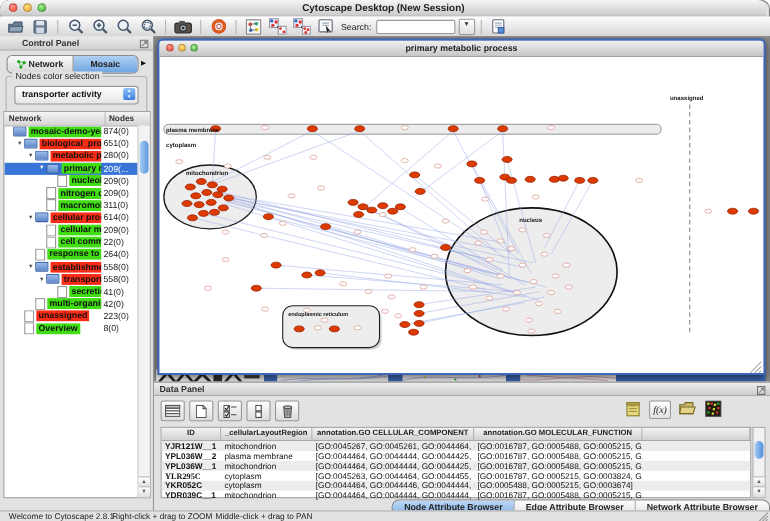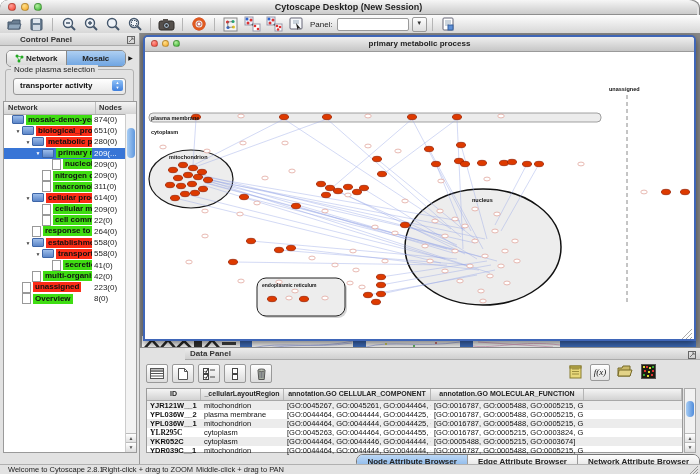--- a/index.html
+++ b/index.html
@@ -75,21 +75,21 @@
   .nw-titlebar{position:absolute;left:0;top:0;right:0;height:14px;background:linear-gradient(#efefef,#c6c6c6);
     border-bottom:1px solid #9a9a9a;border-radius:3px 3px 0 0;}
   .nw-titlebar .tl{top:3px;width:7px;height:7px;}
   .nw-titlebar .tl.r{left:6px;} .nw-titlebar .tl.y{left:17px;} .nw-titlebar .tl.g{left:28px;}
   .nw-title{text-align:center;font-size:8px;font-weight:bold;color:#222;line-height:14px;}
   #netsvg{position:absolute;left:0;top:14px;}
   svg text{font-family:"Liberation Sans",sans-serif;}
   
   #datapanel{position:absolute;left:140px;top:347px;width:560px;height:117px;background:#e2e2e2;border-top:1px solid #8c8c8c;box-sizing:border-box;}
   .dp-header{position:absolute;left:0;top:0;right:0;height:12px;background:linear-gradient(#ececec,#cfcfcf);
-    border-bottom:1px solid #aaa;font-size:8px;font-weight:bold;color:#333;line-height:12px;padding-left:5px;box-sizing:border-box;margin-left:45px;}
+    border-bottom:1px solid #aaa;font-size:8px;font-weight:bold;color:#333;line-height:12px;padding-left:5px;box-sizing:border-box;}
   .dp-toolbar{position:absolute;left:6px;top:16px;height:20px;display:flex;gap:4px;}
   .dpbtn{width:20px;height:17px;border:1px solid #999;border-radius:2px;background:linear-gradient(#fff,#dcdcdc);
     display:flex;align-items:center;justify-content:center;}
   .dp-toolbar-right{position:absolute;right:44px;top:16px;height:20px;display:flex;gap:7px;}
   .fx{font-family:"Liberation Serif",serif;font-style:italic;font-size:9px;color:#111;line-height:15px;}
   .dp-table{position:absolute;left:6px;top:40px;width:537px;height:65px;background:#fff;border:1px solid #9a9a9a;box-sizing:border-box;}
   #dp-header-row{display:flex;height:11px;background:linear-gradient(#f4f4f4,#d2d2d2);border-bottom:1px solid #a8a8a8;}
   .dpth{font-size:7px;font-weight:bold;color:#222;text-align:center;line-height:10px;border-right:1px solid #b5b5b5;
     overflow:hidden;white-space:nowrap;box-sizing:border-box;flex:none;}
   .dprow{display:flex;height:9px;align-items:center;}
@@ -217,21 +217,21 @@
           <circle cx="12" cy="13.5" r="1.3" fill="#d33"></circle>
         </svg>
       </span>
     <span class="tbtn">
         <svg width="15" height="14">
           <rect x="1" y="1" width="12" height="11" rx="1" fill="#f6f8fb" stroke="#667"></rect>
           <path d="M4,4 h6 M4,6 h6" stroke="#9ab" stroke-width="1"></path>
           <path d="M7,6 L12,12 L9.5,11 L8.5,13 Z" fill="#222"></path>
         </svg>
       </span>
-    <span class="search-label">Panel:</span>
+    <span class="search-label">Search:</span>
     <input class="search-input" value="" style="">
     <span class="combo-arrow">▼</span>
     <span class="sep"></span>
     <span class="tbtn">
         <svg width="13" height="14">
           <rect x="1" y="1" width="10" height="12" rx="1" fill="#fff" stroke="#667"></rect>
           <path d="M3,4 h6 M3,6 h6 M3,8 h4" stroke="#9ab" stroke-width="1"></path>
           <rect x="6" y="8" width="5" height="5" fill="#5d8fd6" stroke="#345f9e"></rect>
         </svg>
       </span>
@@ -255,21 +255,21 @@
           </svg>
         <span>Network</span>
       </div>
       <div class="cptab active">
         <span>Mosaic</span>
       </div>
     </div>
     <div class="tab-scroll">▶</div>
 
     <div class="groupbox">
-      <span class="gb-title">Node plasma selection</span>
+      <span class="gb-title">Nodes color selection</span>
       <div class="combo">
         <span>transporter activity</span>
         <span class="stepper">▲<br>▼</span>
       </div>
       <div class="checkrow">
         <span class="checkbox">✓</span>
         <span class="check-label">Select nodes</span>
       </div>
     </div>
 

